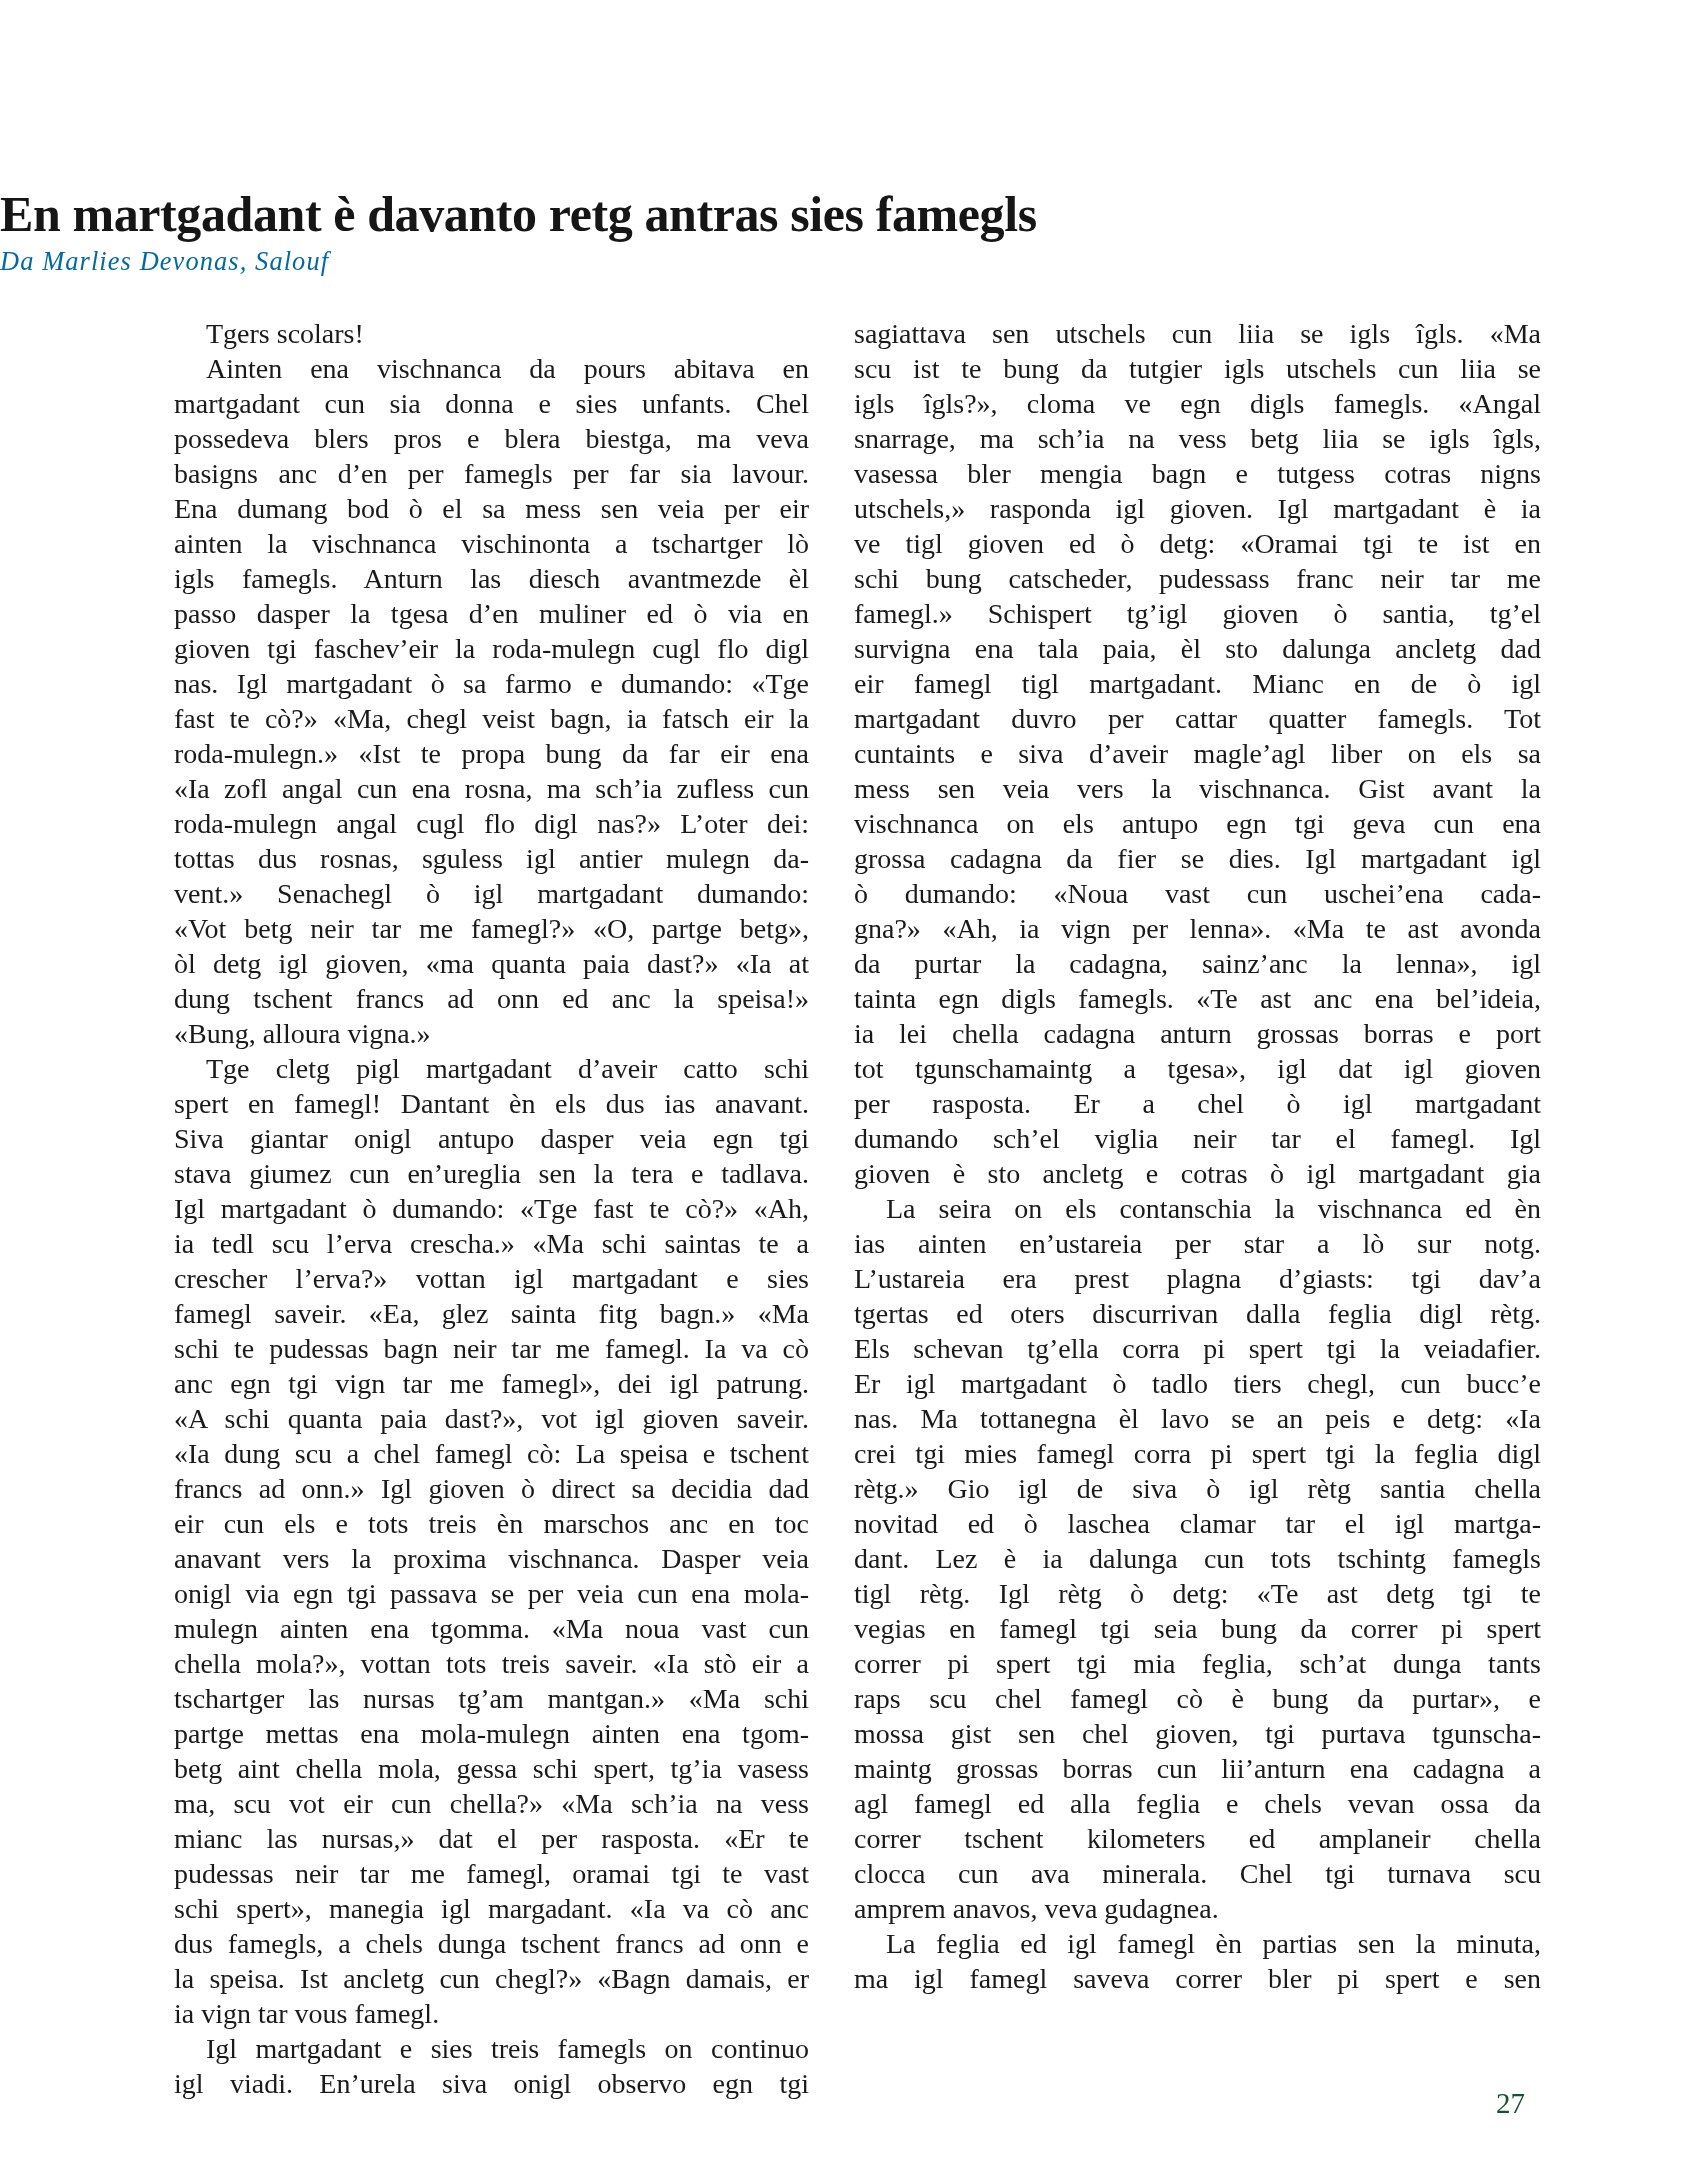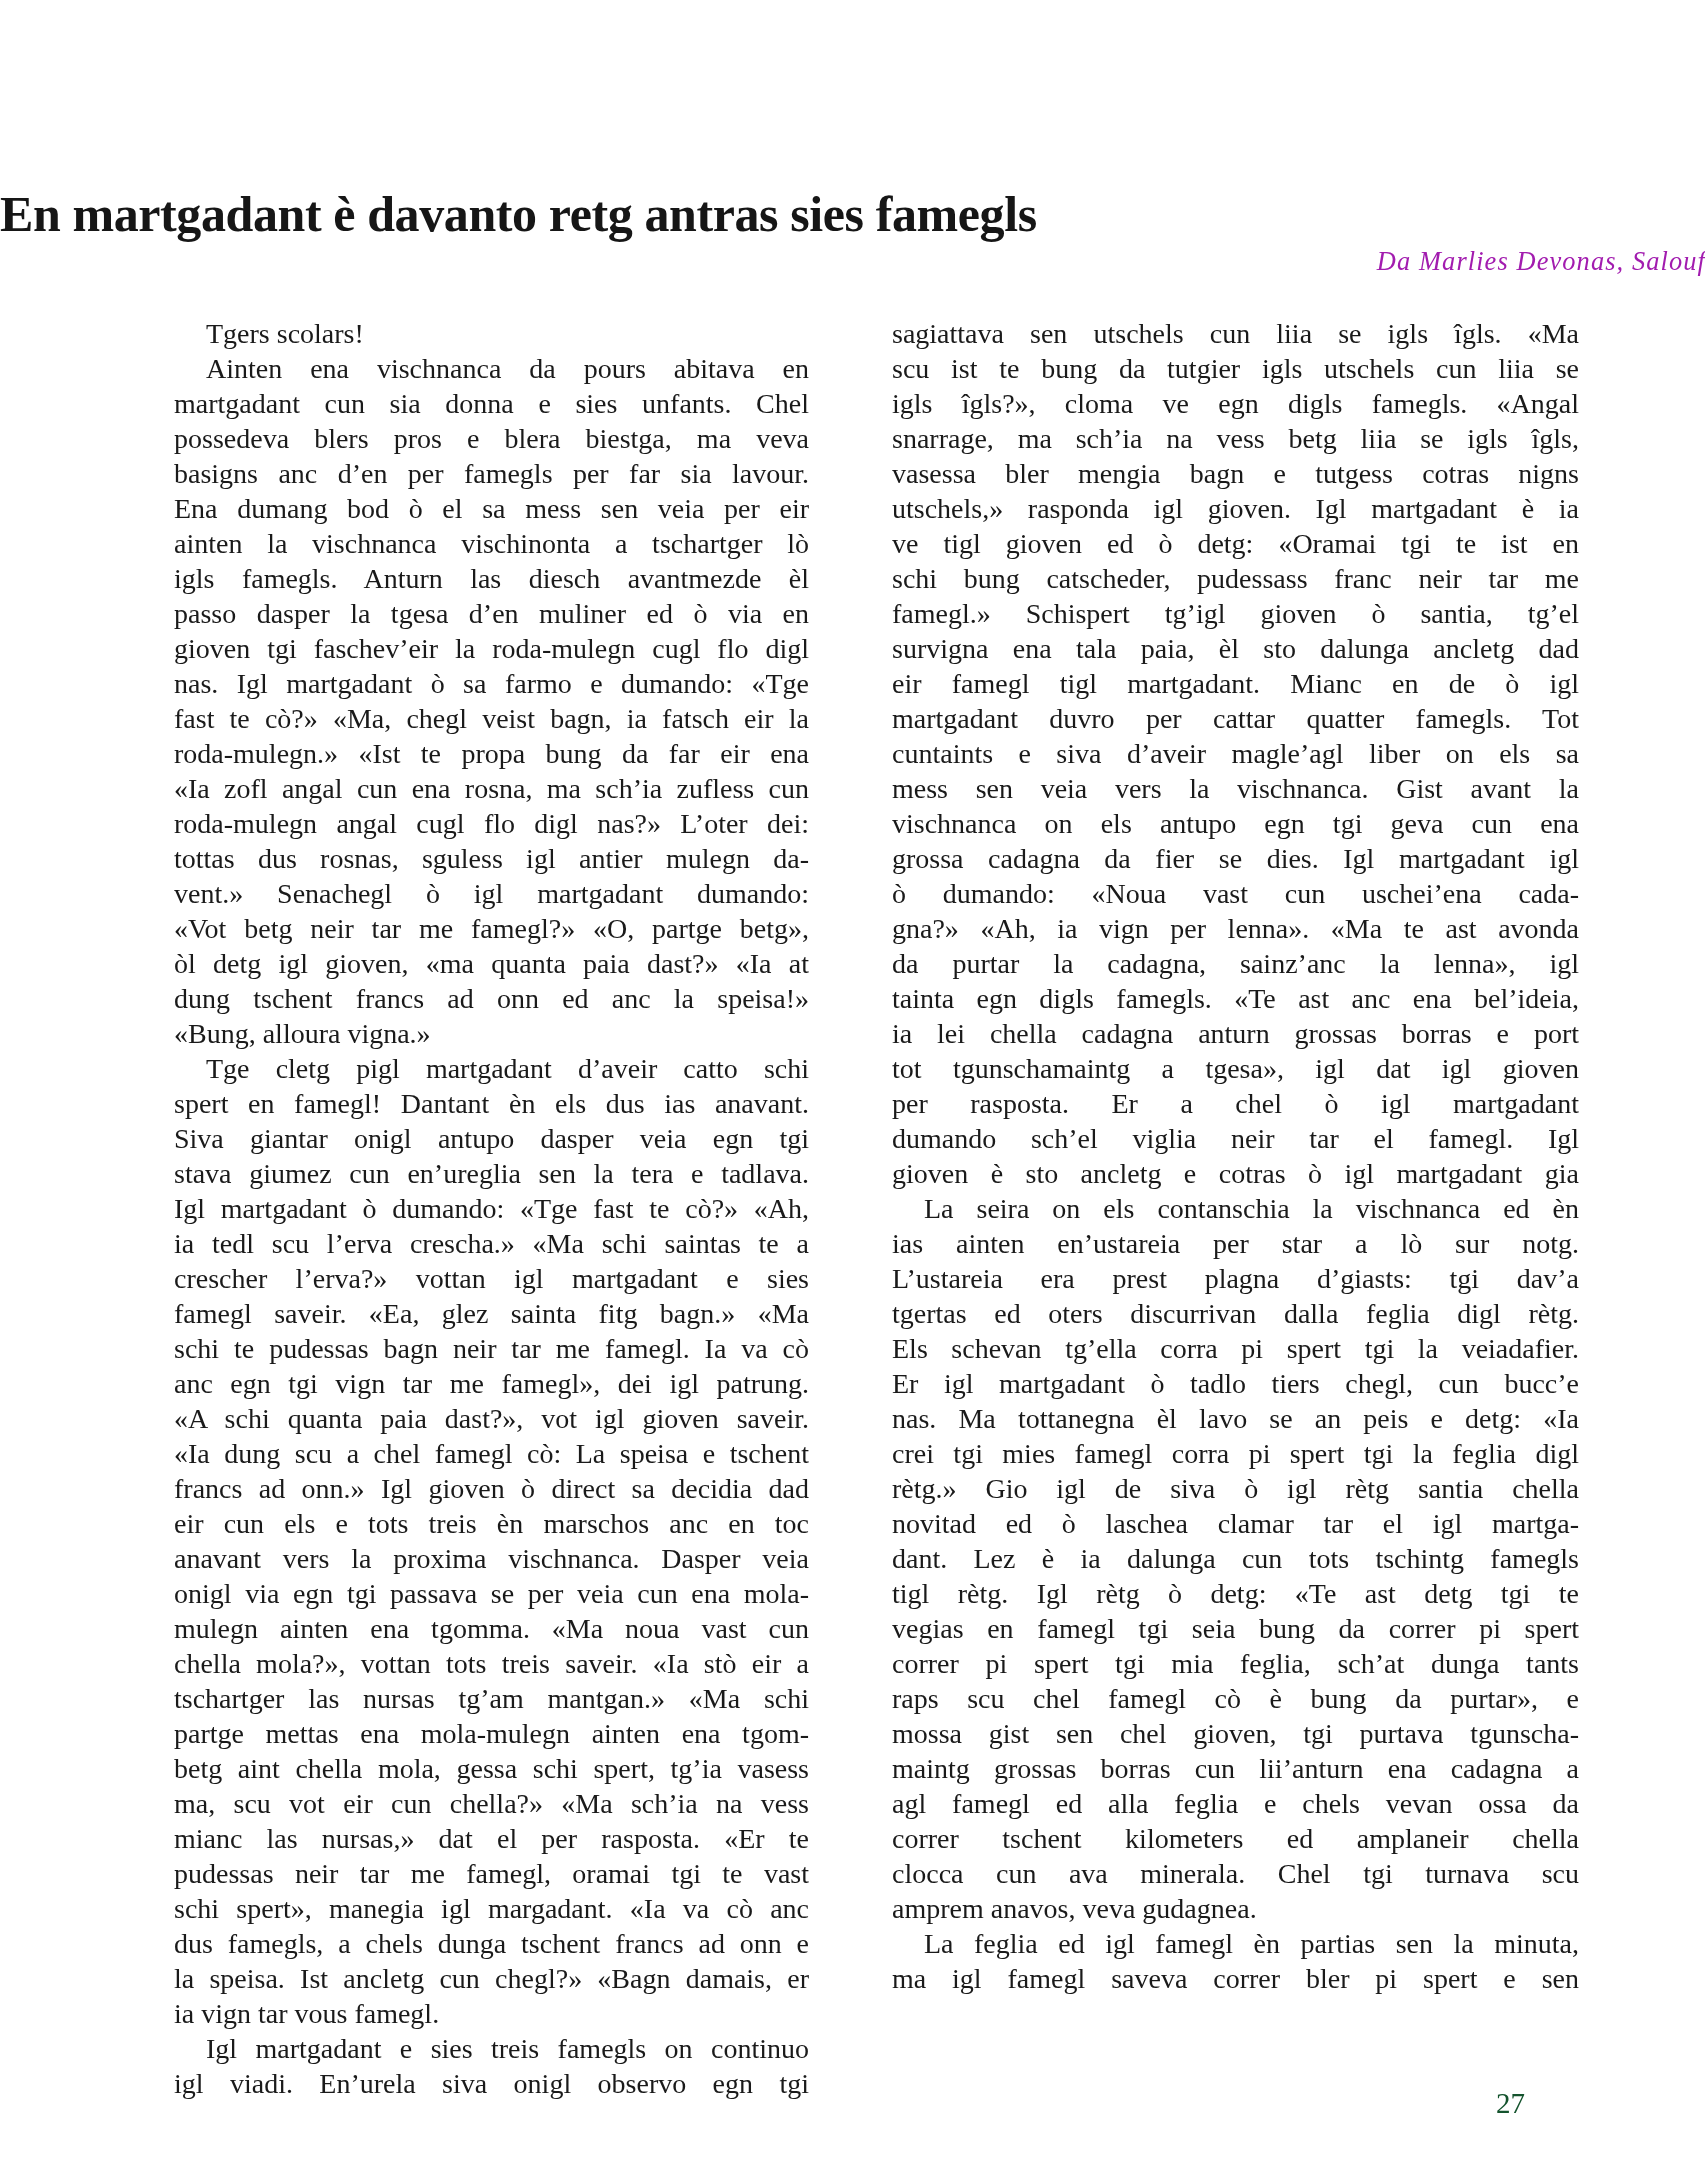--- a/index.html
+++ b/index.html
@@ -1,21 +1,21 @@
 <!DOCTYPE html>
 <html style="font-size:12px"><head>
 <meta charset="utf-8">
 <style>
   html, body { margin: 0; padding: 0; background: #ffffff; }
   body { width: 1706px; height: 2183px; position: relative; overflow: hidden; color: #1a1a1a; font-family: "Liberation Serif", "DejaVu Serif", serif; }
   .title { position: absolute; left: 0; width: 1706px; top: 151px; text-align: left; font-size: 50px; letter-spacing: -0.4px; color: #161616; }
-  .byline { position: absolute; left: 0; width: 1706px; top: 246px; text-align: right; font-size: 26.4px; font-style: italic; letter-spacing: 1.1px; color: #a21caf; }
+  .byline { position: absolute; left: 0; width: 1706px; top: 246px; text-align: left; font-size: 26.4px; font-style: italic; letter-spacing: 1.1px; color: #0369a1; }
   .col { position: absolute; top: 316px; }
   .col.left { left: 174px; width: 635px; }
-  .col.right { left: 892px; width: 687px; }
+  .col.right { left: 854px; width: 687px; }
   .line { display: block; height: 35px; line-height: 35px; font-size: 28px; white-space: nowrap; text-align: justify; text-align-last: justify; }
   .line.last { text-align-last: left; }
   .line.indent { padding-left: 32px; }
   .pagenum { position: absolute; left: 1496px; top: 2087px; font-size: 29px; color: #14532d; }
 </style>
 </head>
 <body>
 
 <h1 class="title">En martgadant è davanto retg antras sies famegls</h1>
 <div class="byline">Da Marlies Devonas, Salouf</div>

